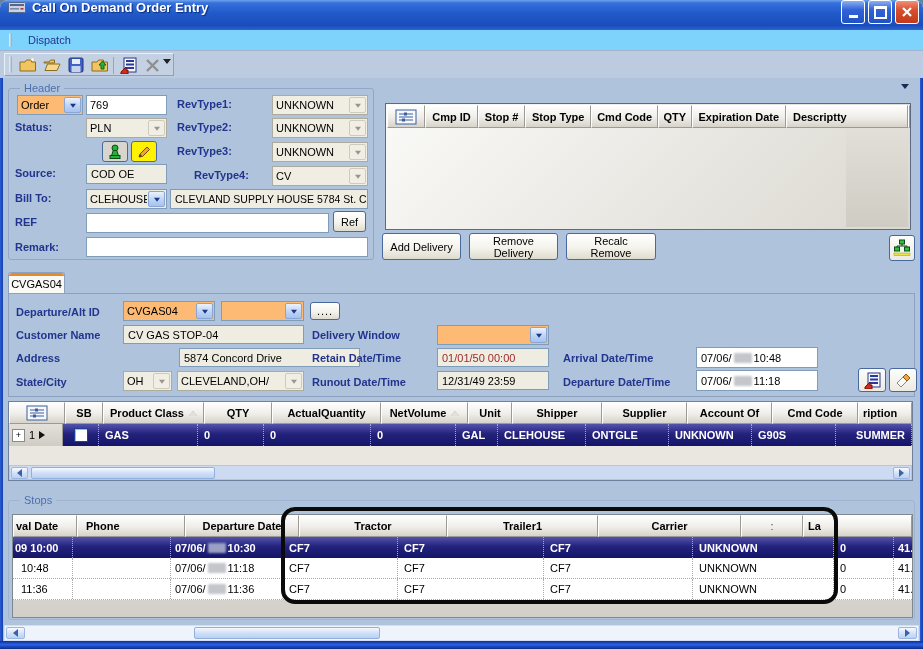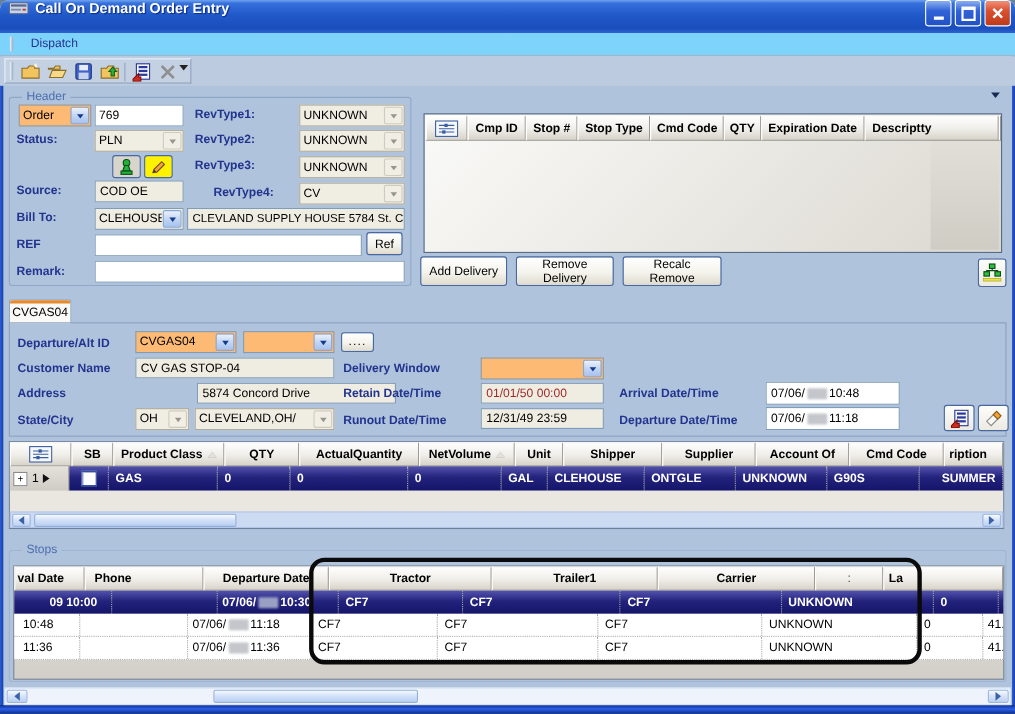--- a/index.html
+++ b/index.html
@@ -453,21 +453,21 @@
       <div class="gh" style="width:98px;justify-content:flex-start;padding-left:8px;">Phone</div>
       <div class="gh" style="width:112px;">Departure Date</div>
       <div class="gh" style="width:146px;">Tractor</div>
       <div class="gh" style="width:149px;">Trailer1</div>
       <div class="gh" style="width:141px;">Carrier</div>
       <div class="gh" style="width:60px;font-weight:normal;color:#444;">:</div>
       <div class="gh" style="flex:1;justify-content:flex-start;padding-left:4px;">La</div>
     </div>
 
     <div class="rowflex a selgrad" style="left:0;top:22px;width:899px;height:21px;">
-      <div class="cell" style="width:60px;padding-left:2px;margin-left:30px;">09 10:00</div>
+      <div class="cell" style="width:60px;padding-left:2px;">09 10:00</div>
       <div class="cell" style="width:98px;"></div>
       <div class="cell" style="width:112px;padding-left:4px;">
         <span>07/06/</span>
         <span class="redact"></span>
         <span>10:30</span>
       </div>
       <div class="cell" style="width:115px;">CF7</div>
       <div class="cell" style="width:146px;">CF7</div>
       <div class="cell" style="width:149px;">CF7</div>
       <div class="cell" style="width:141px;">UNKNOWN</div>

